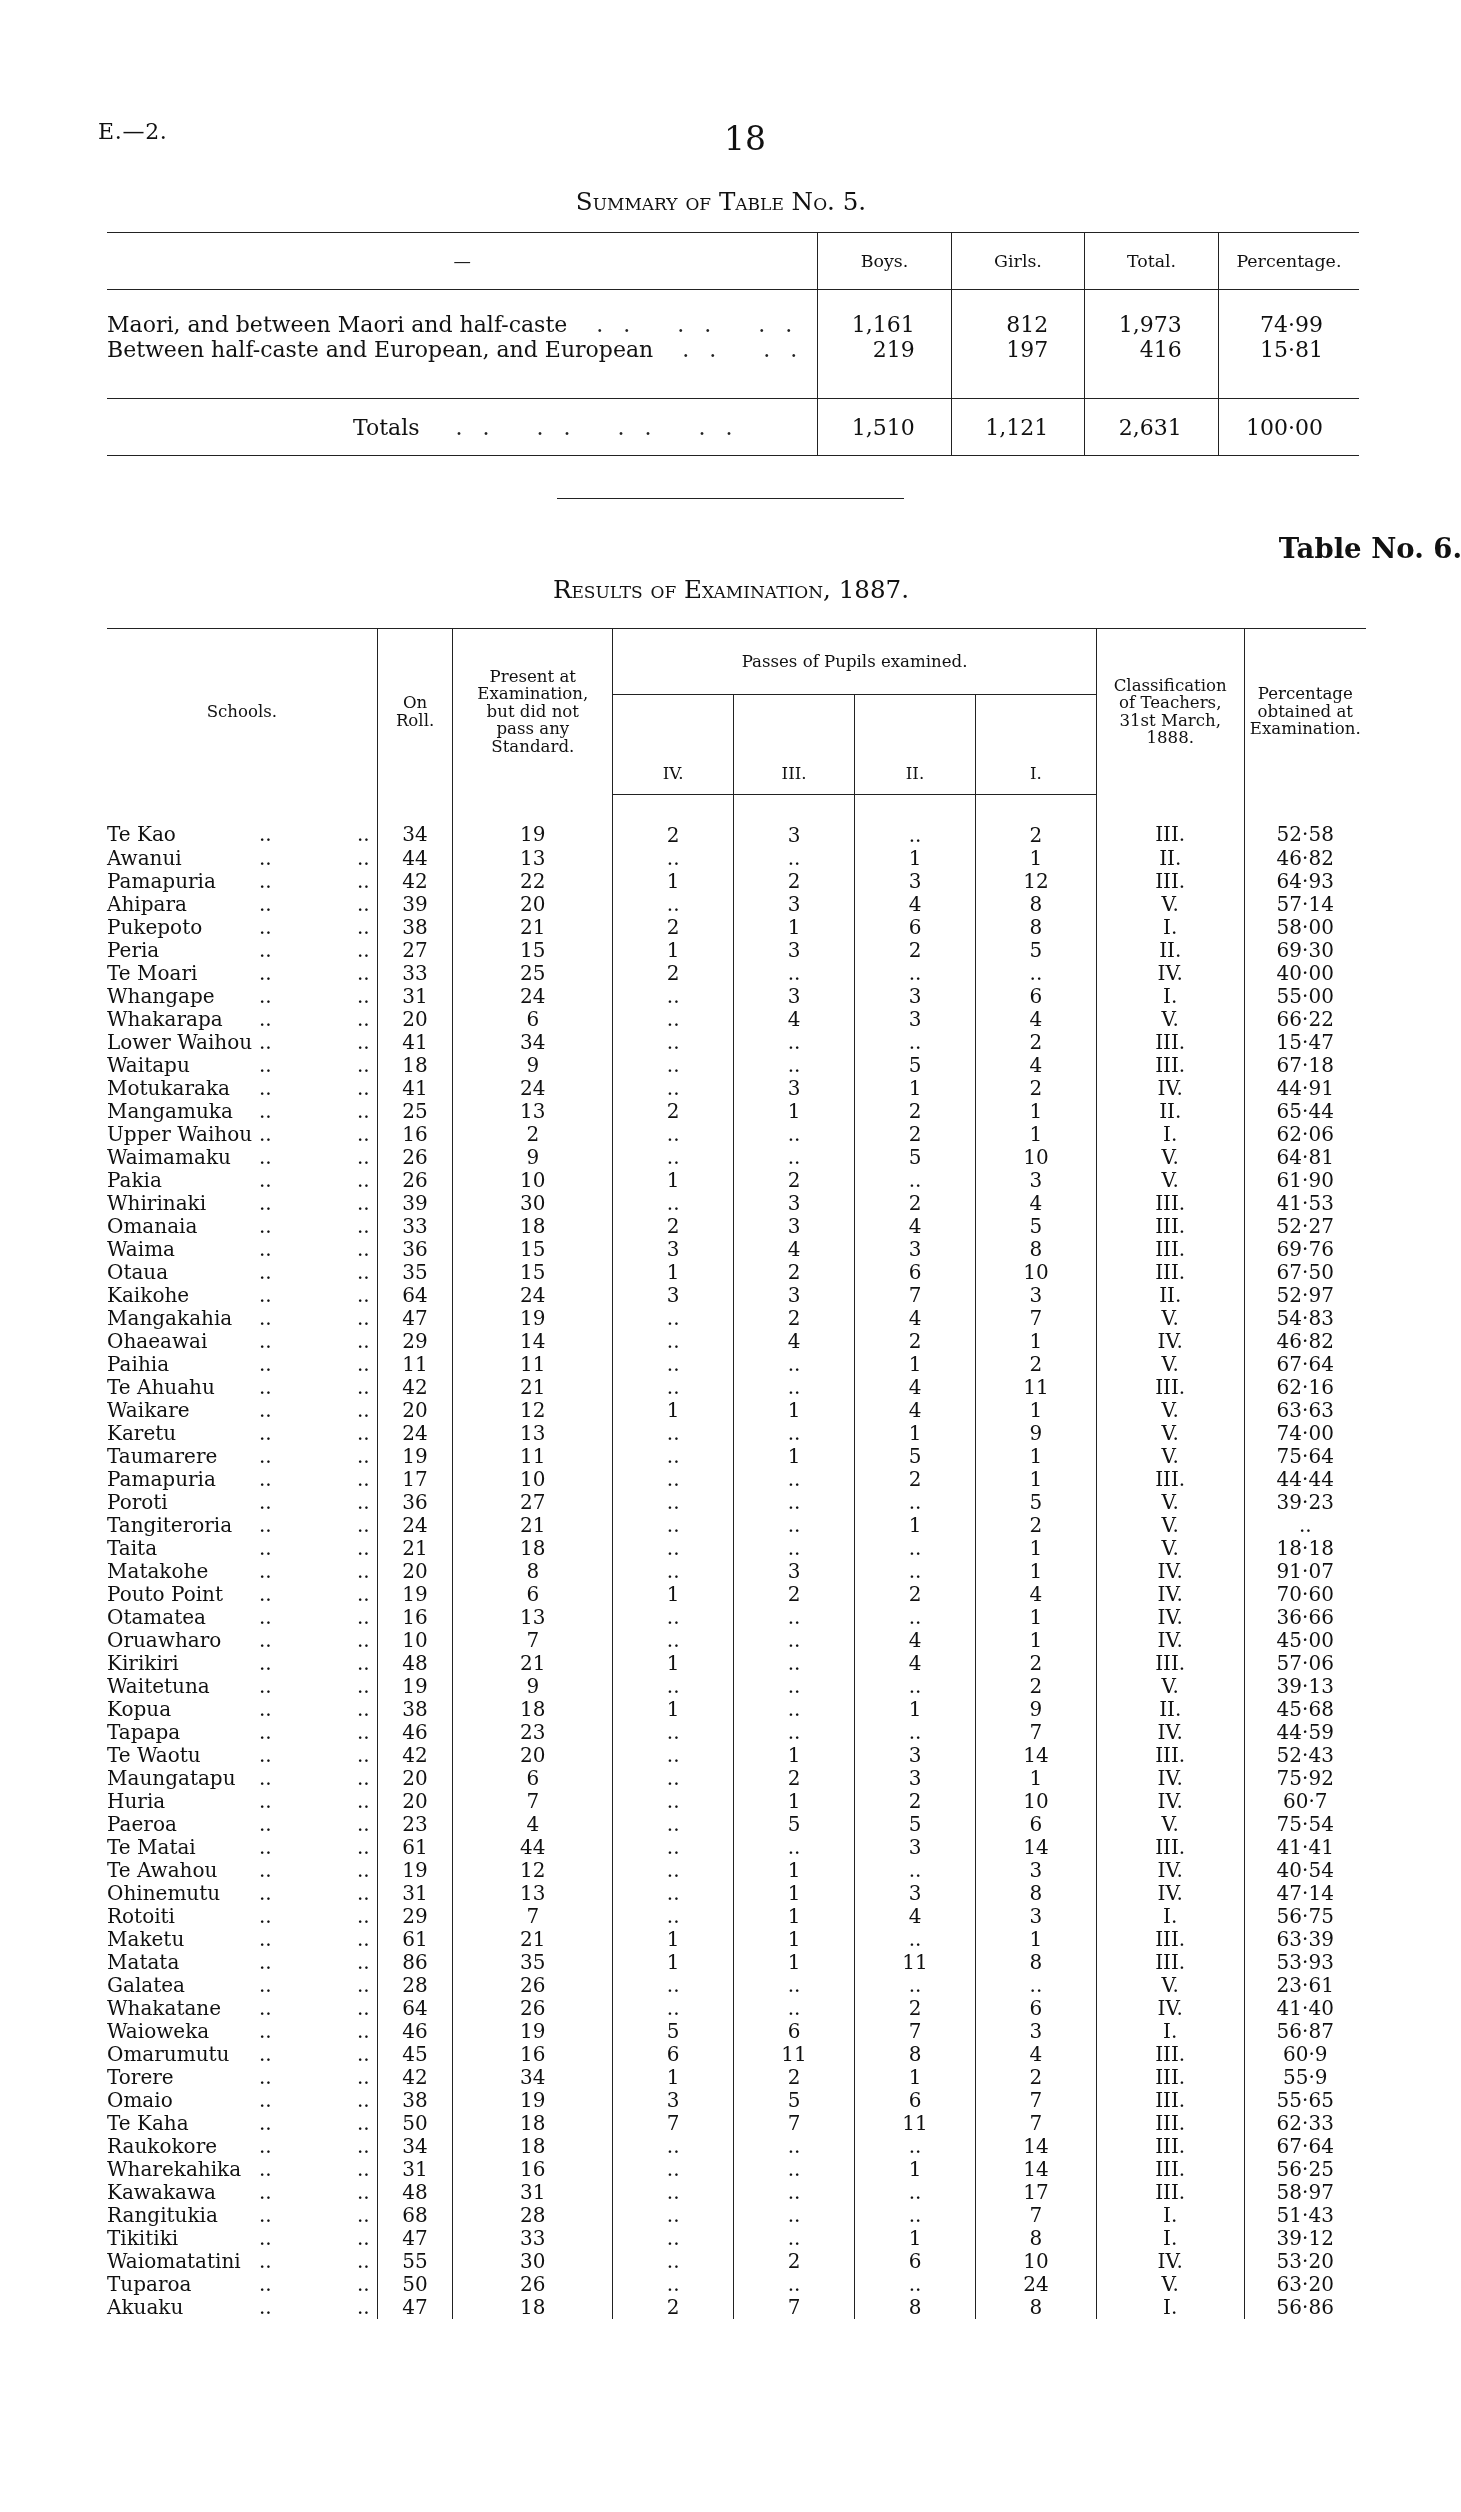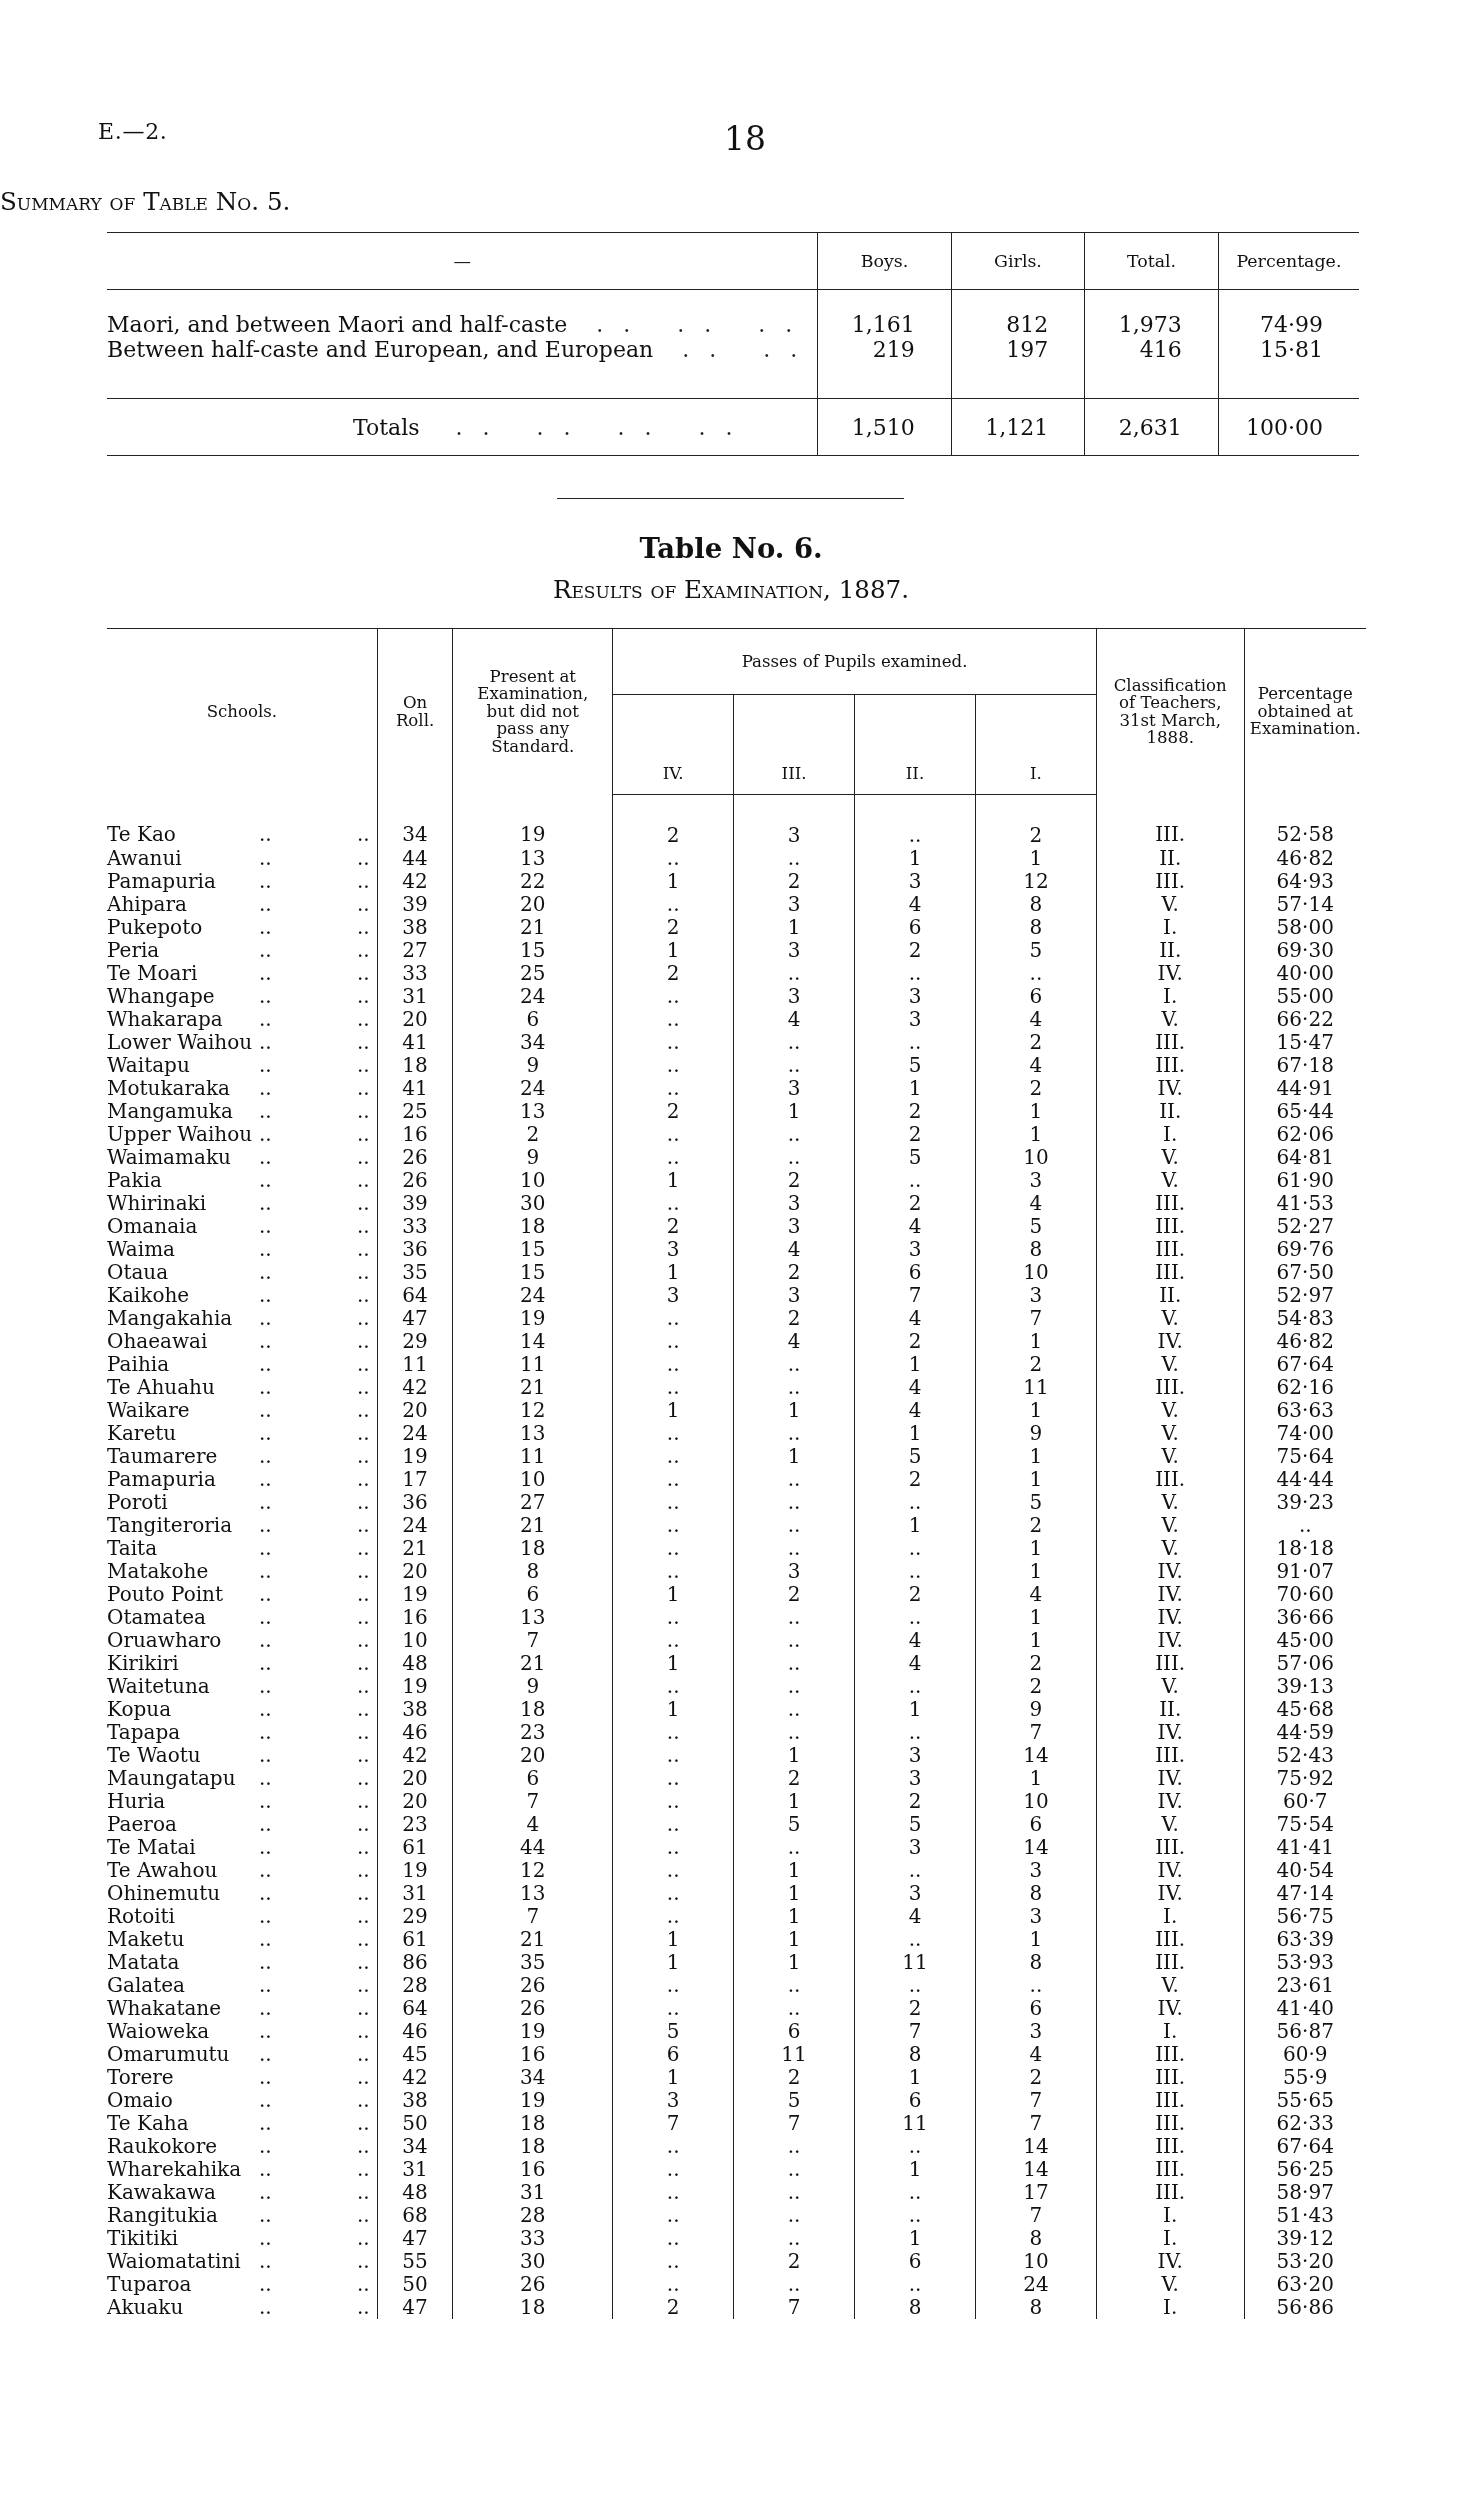--- a/index.html
+++ b/index.html
@@ -3,39 +3,39 @@
 <meta charset="utf-8">
 <style>
   html, body { margin: 0; padding: 0; background: #ffffff; }
   body {
     width: 1462px; height: 2512px; position: relative; overflow: hidden;
     font-family: "DejaVu Serif", "Liberation Serif", serif;
     color: #111;
   }
   .page-id { position: absolute; left: 98px; top: 119px; font-size: 22px; letter-spacing: 0.7px; }
   .page-num { position: absolute; left: 724px; top: 119px; font-size: 33px; }
-  .title1 { position: absolute; left: 0; width: 1442px; top: 187px; font-size: 24.6px; font-variant: small-caps; }
+  .title1 { position: absolute; left: 0; width: 1442px; top: 187px; text-align: center; font-size: 24.6px; font-variant: small-caps; }
 
   
   .summary { position: absolute; left: 107px; top: 232px; width: 1252px; }
   .rule { border-top: 1.4px solid #222; }
   .summary table, .results table { border-collapse: collapse; width: 100%; }
   .summary td, .summary th { font-weight: normal; font-size: 22px; padding: 0; }
   .summary th { height: 56px; border-bottom: 1.4px solid #222; }
   .summary .vl { border-left: 1.4px solid #222; }
   .summary .num { text-align: right; padding-right: 36px; }
   .summary .lbl { text-align: left; white-space: nowrap; }
   .summary .dots { color: #222; }
   .summary tr.first td { padding-top: 22px; }
   .summary tr.last td { padding-bottom: 36px; }
   .summary tr.totals td { border-top: 1.4px solid #222; height: 56px; }
   .summary .hdr { font-size: 17.4px; text-align: center; }
 
   .sep { position: absolute; left: 557px; width: 347px; top: 498px; border-top: 1.4px solid #222; }
-  .title2 { position: absolute; left: 0; width: 1462px; top: 532px; text-align: center; font-size: 27.5px; font-weight: bold; }
+  .title2 { position: absolute; left: 0; width: 1462px; top: 532px; text-align: right; font-size: 27.5px; font-weight: bold; }
   .title3 { position: absolute; left: 0; width: 1462px; top: 575px; text-align: center; font-size: 24.6px; font-variant: small-caps; }
 
   
   .results { position: absolute; left: 107px; top: 628px; width: 1259px; }
   .results th { font-weight: normal; font-size: 16.6px; line-height: 17.4px; padding: 0; vertical-align: middle; }
   .results td { font-size: 20px; line-height: 23px; padding: 0; height: 23px; text-align: center; white-space: nowrap; }
   .results .vl { border-left: 1.4px solid #222; }
   .results thead tr.top th { height: 65px; }
   .results thead tr.sub th { height: 87px; vertical-align: bottom; padding-bottom: 11.6px; }
   .results thead tr.sub th.subh { border-top: 1.4px solid #222; }

